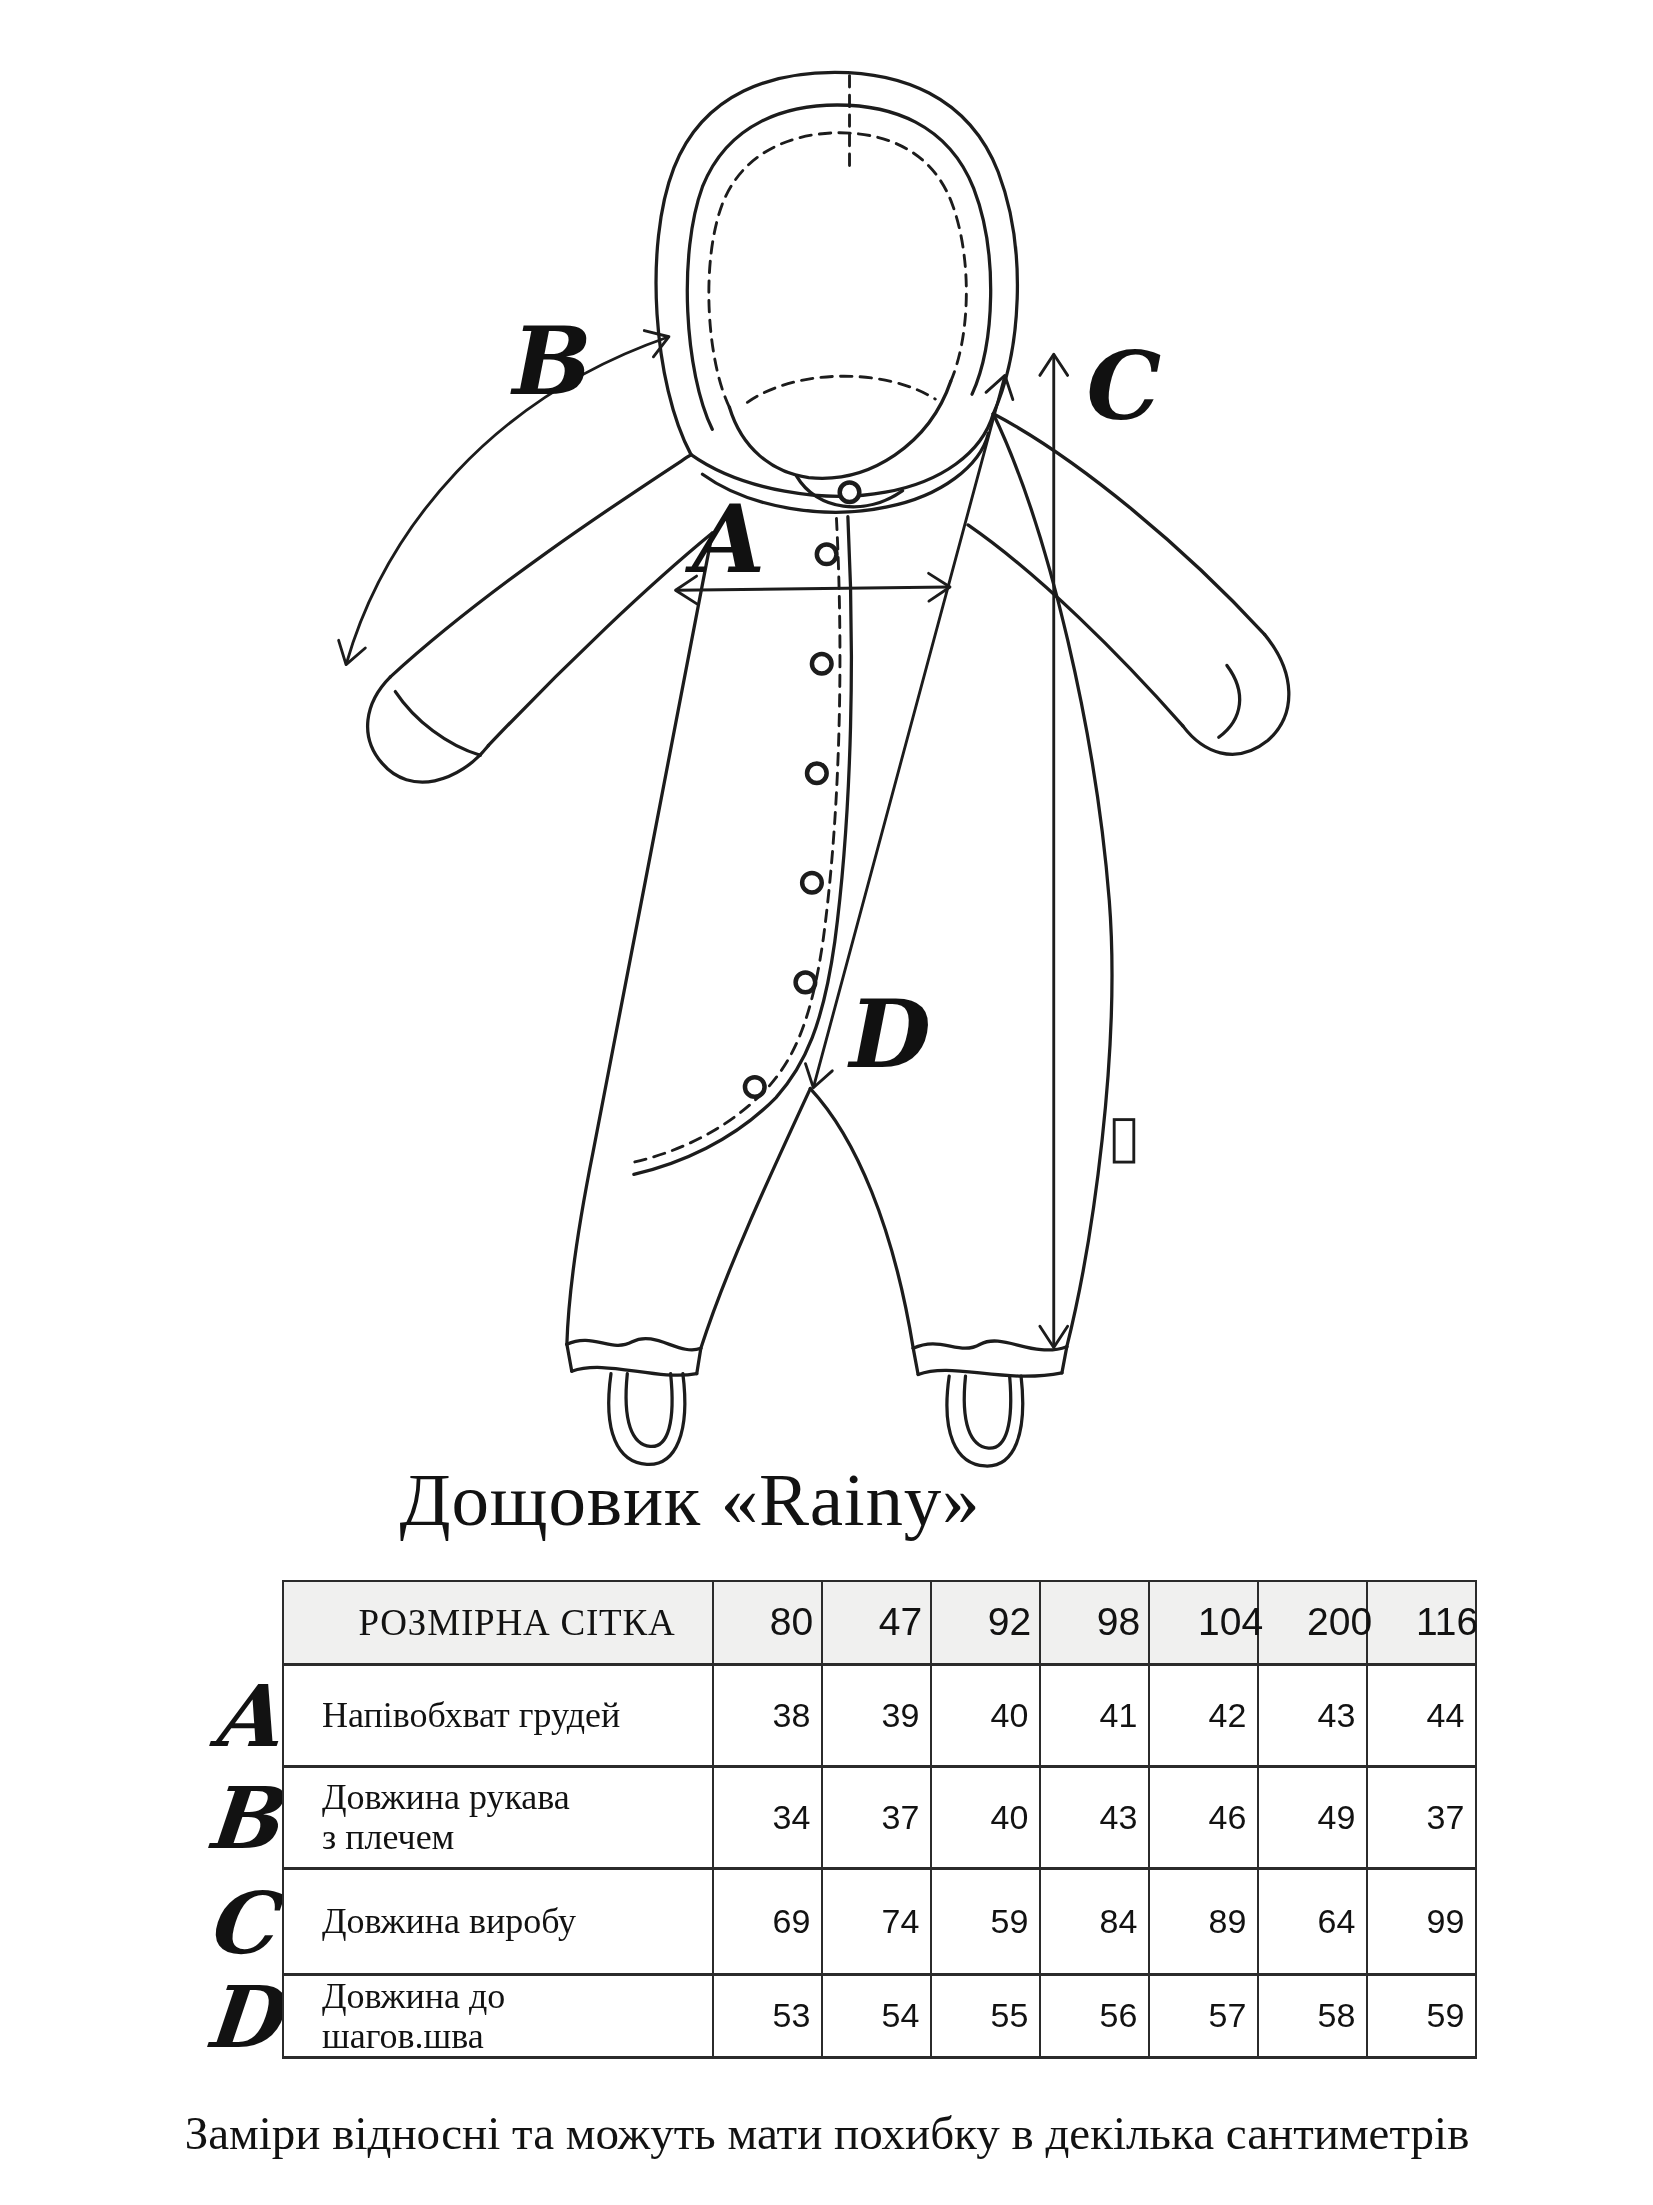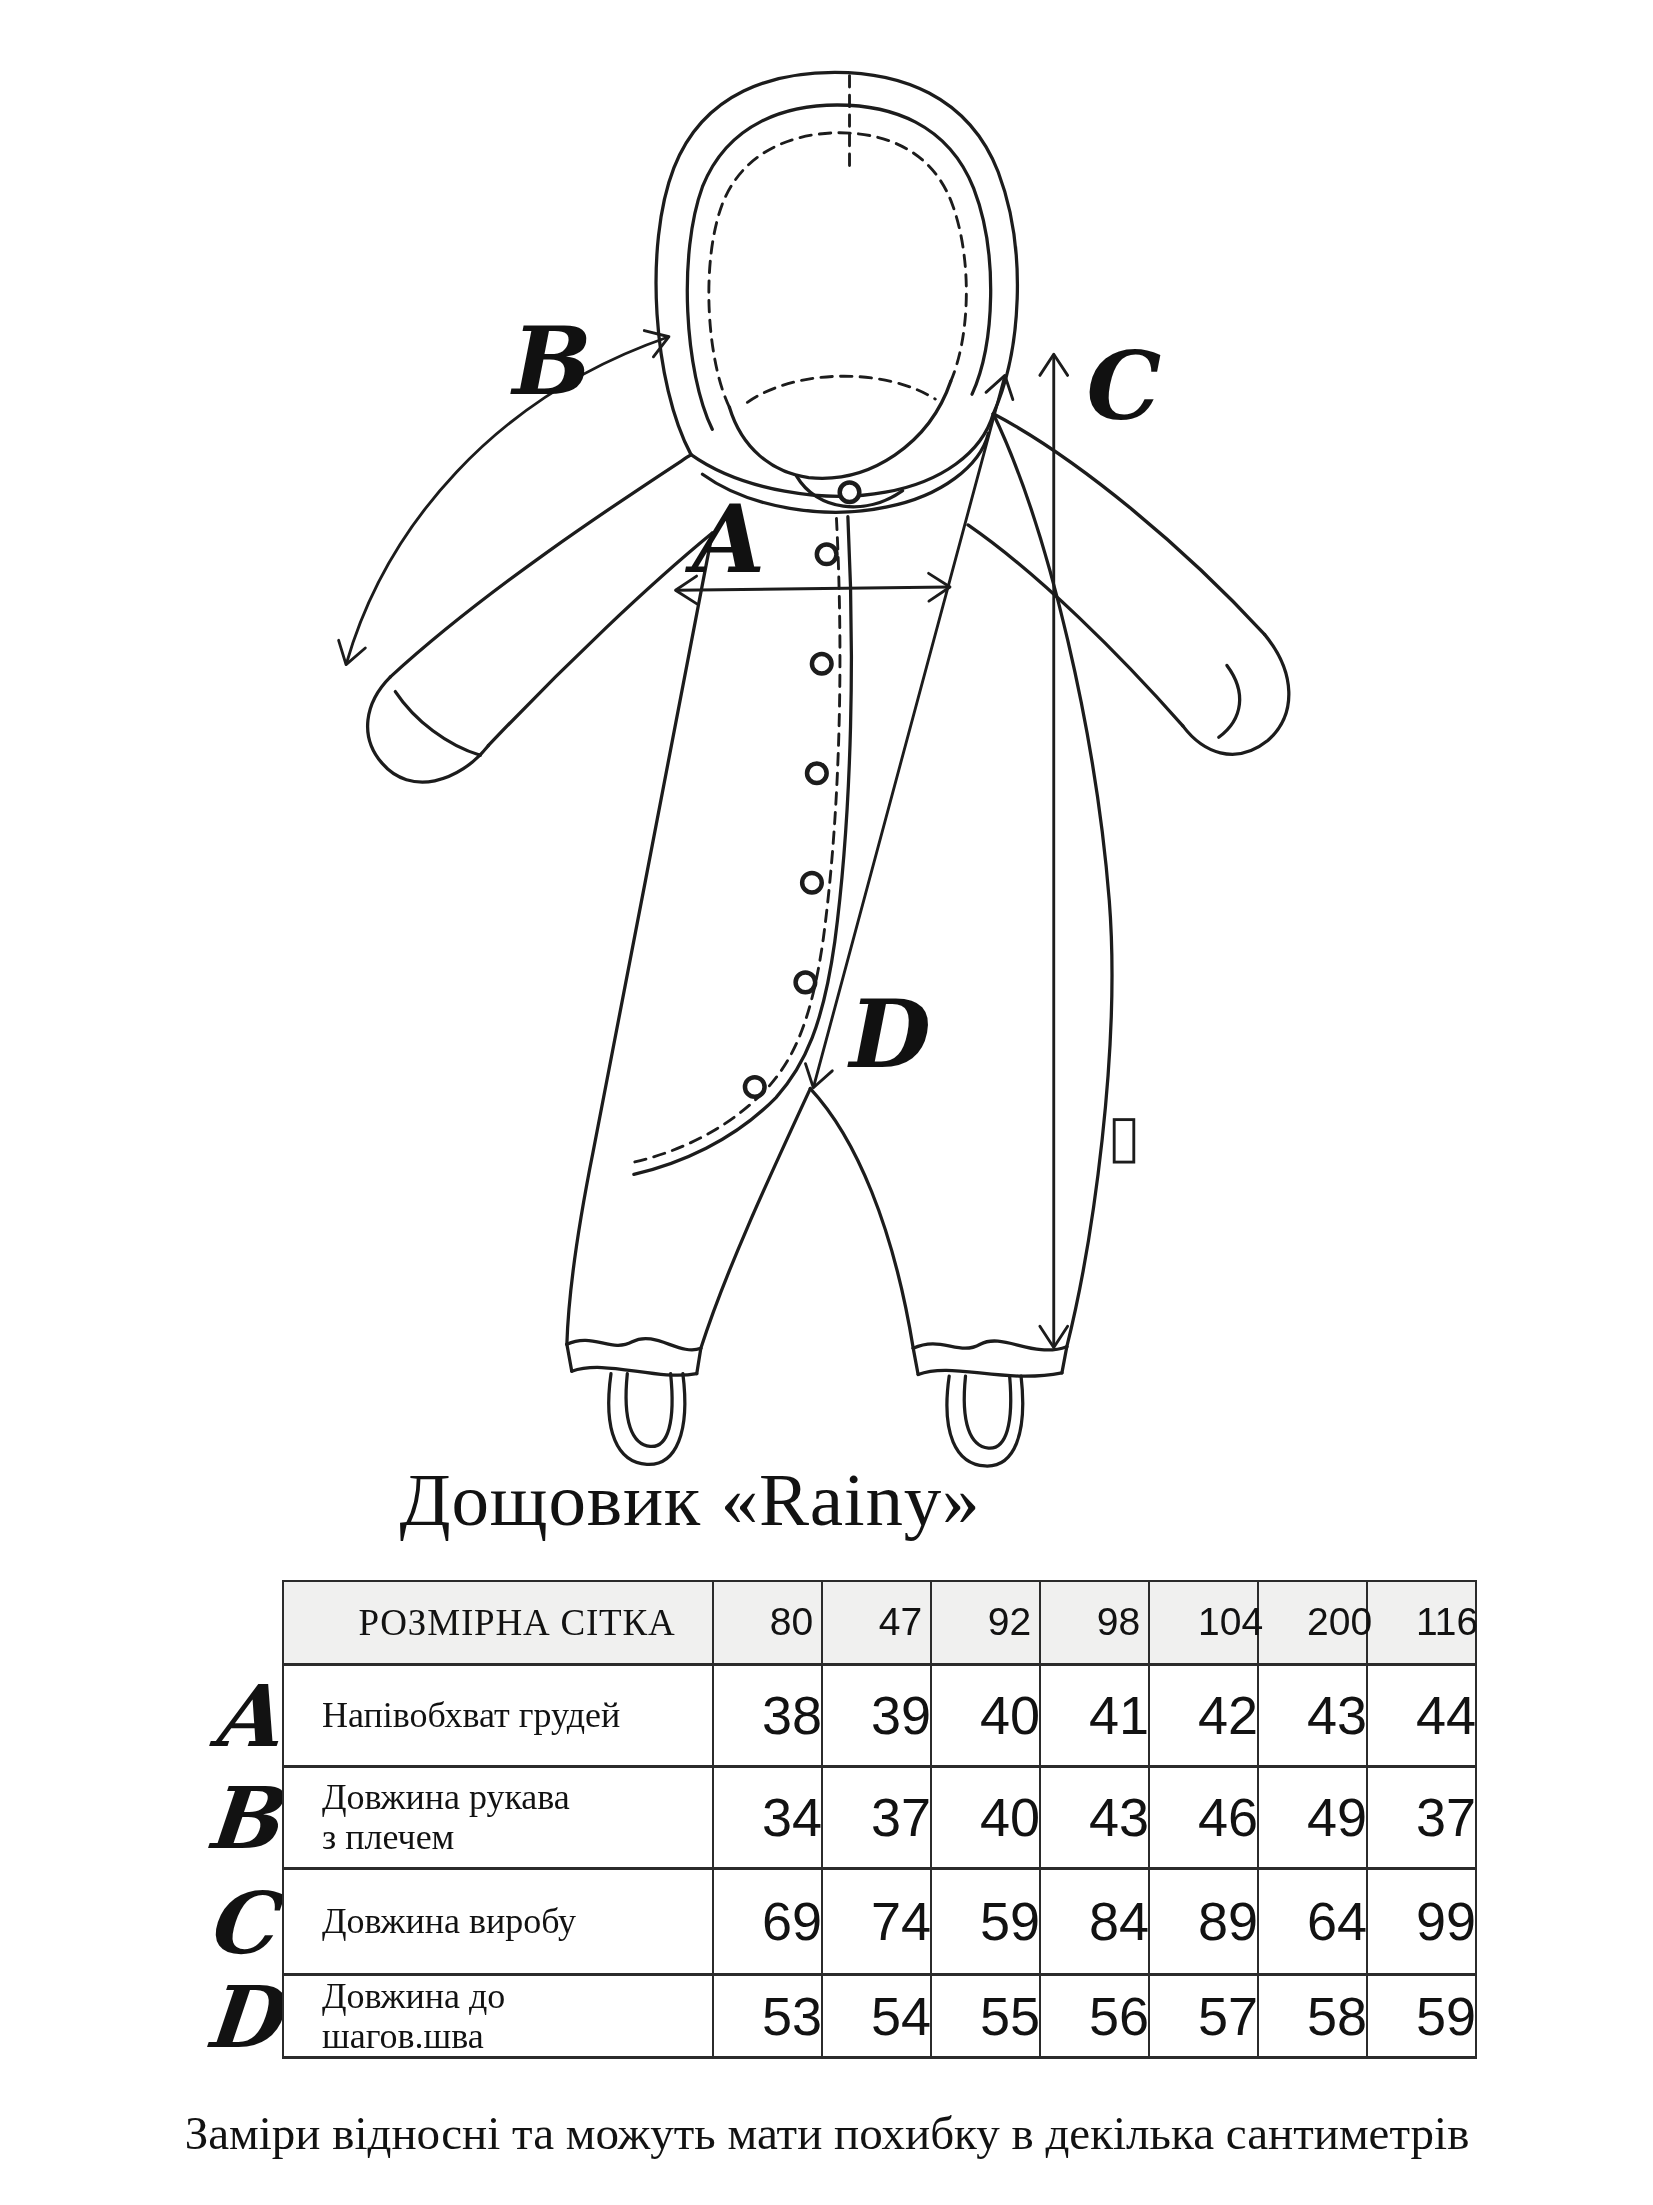--- a/index.html
+++ b/index.html
@@ -23,21 +23,21 @@
   .size-table tr{border-bottom:3.3px solid #2b2b2b;}
   .size-table{border:2.5px solid #2b2b2b;}
   .size-table tr.head td{background:#f0f0ef;text-align:center;}
   .rh{height:83px;} .ra{height:102px;} .rb{height:102px;} .rc{height:106px;} .rd{height:80px;}
   td.lbl{font-family:"Liberation Serif", serif;font-size:36px;line-height:1.12;
          padding-left:38px;text-align:left;}
   td.lbl .ln{display:block;}
   tr.head td.lbl{font-size:37px;letter-spacing:0.8px;}
   td.num{font-family:"Liberation Sans", sans-serif;text-align:center;padding-left:48px;}
   tr.head td.num{font-size:39px;}
-  td.val{font-size:54px;}
+  td.val{font-size:34px;}
 
   
   .row-letter{position:absolute;width:114px;text-align:center;
               font-family:"DejaVu Serif", serif;font-style:italic;font-weight:bold;
               font-size:85px;transform:skewX(-8deg);line-height:1;}
 
   
   .disclaimer{position:absolute;left:0;top:2106px;width:1654px;text-align:center;
               font-size:47px;font-family:"Liberation Serif", serif;}
 

